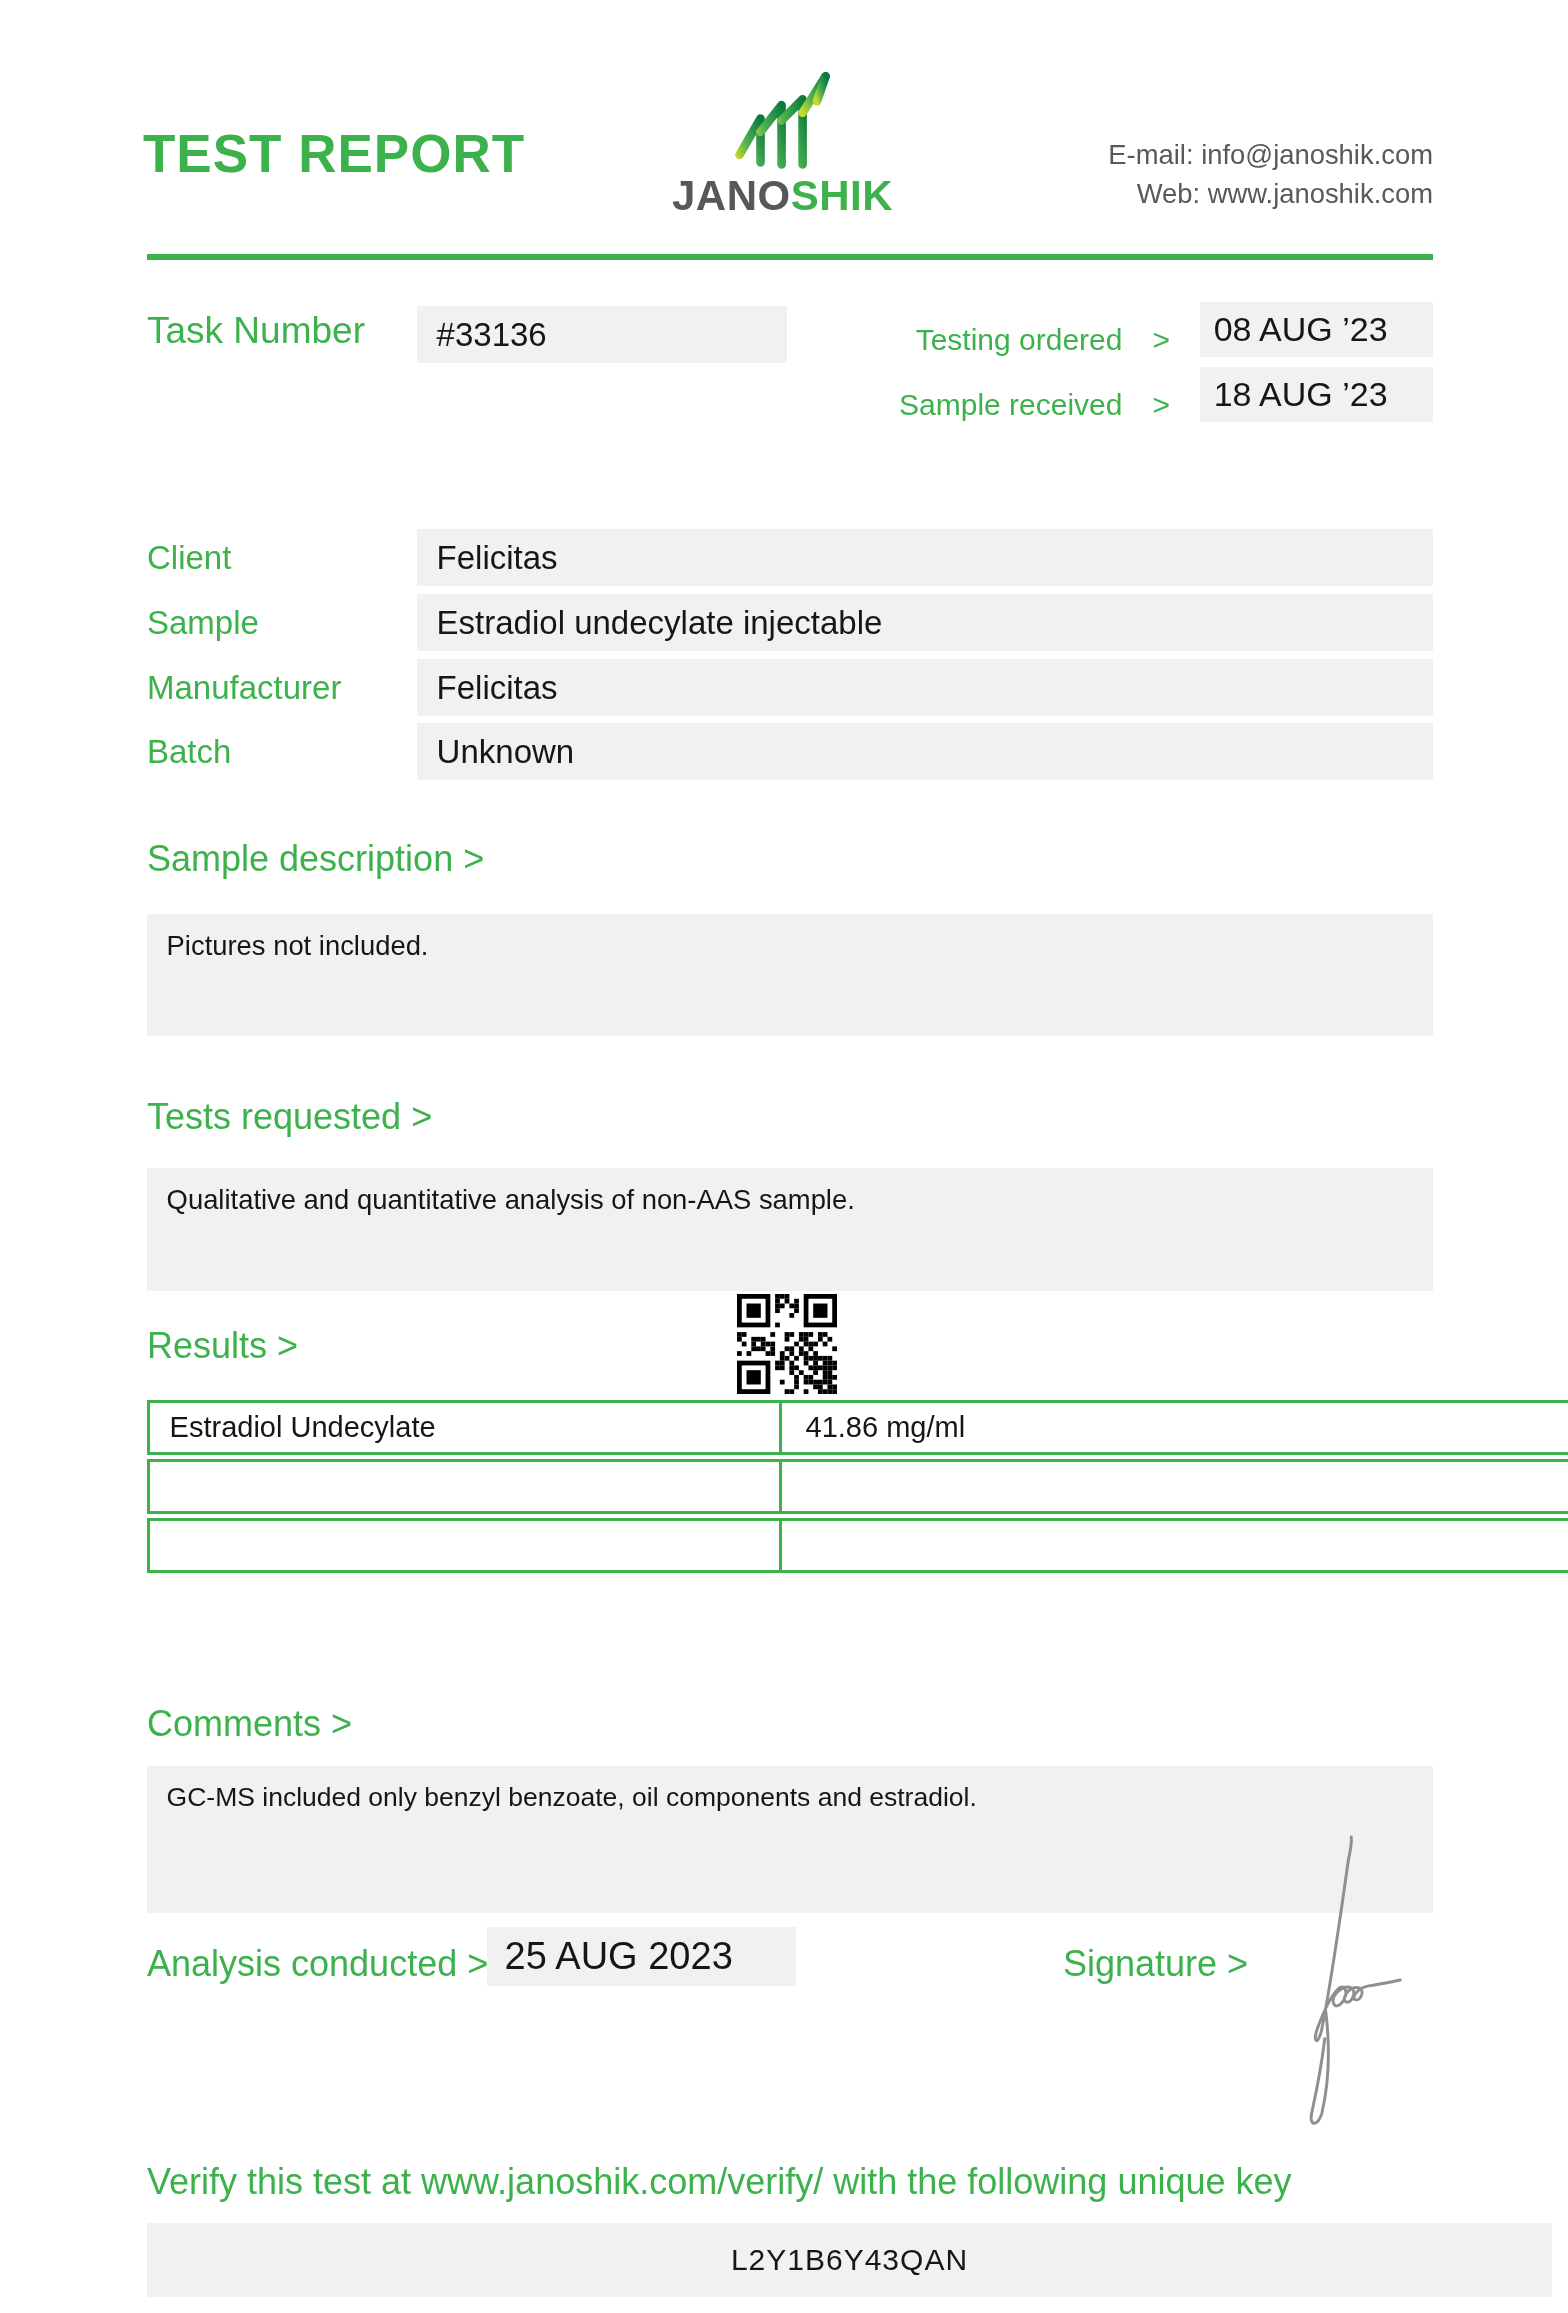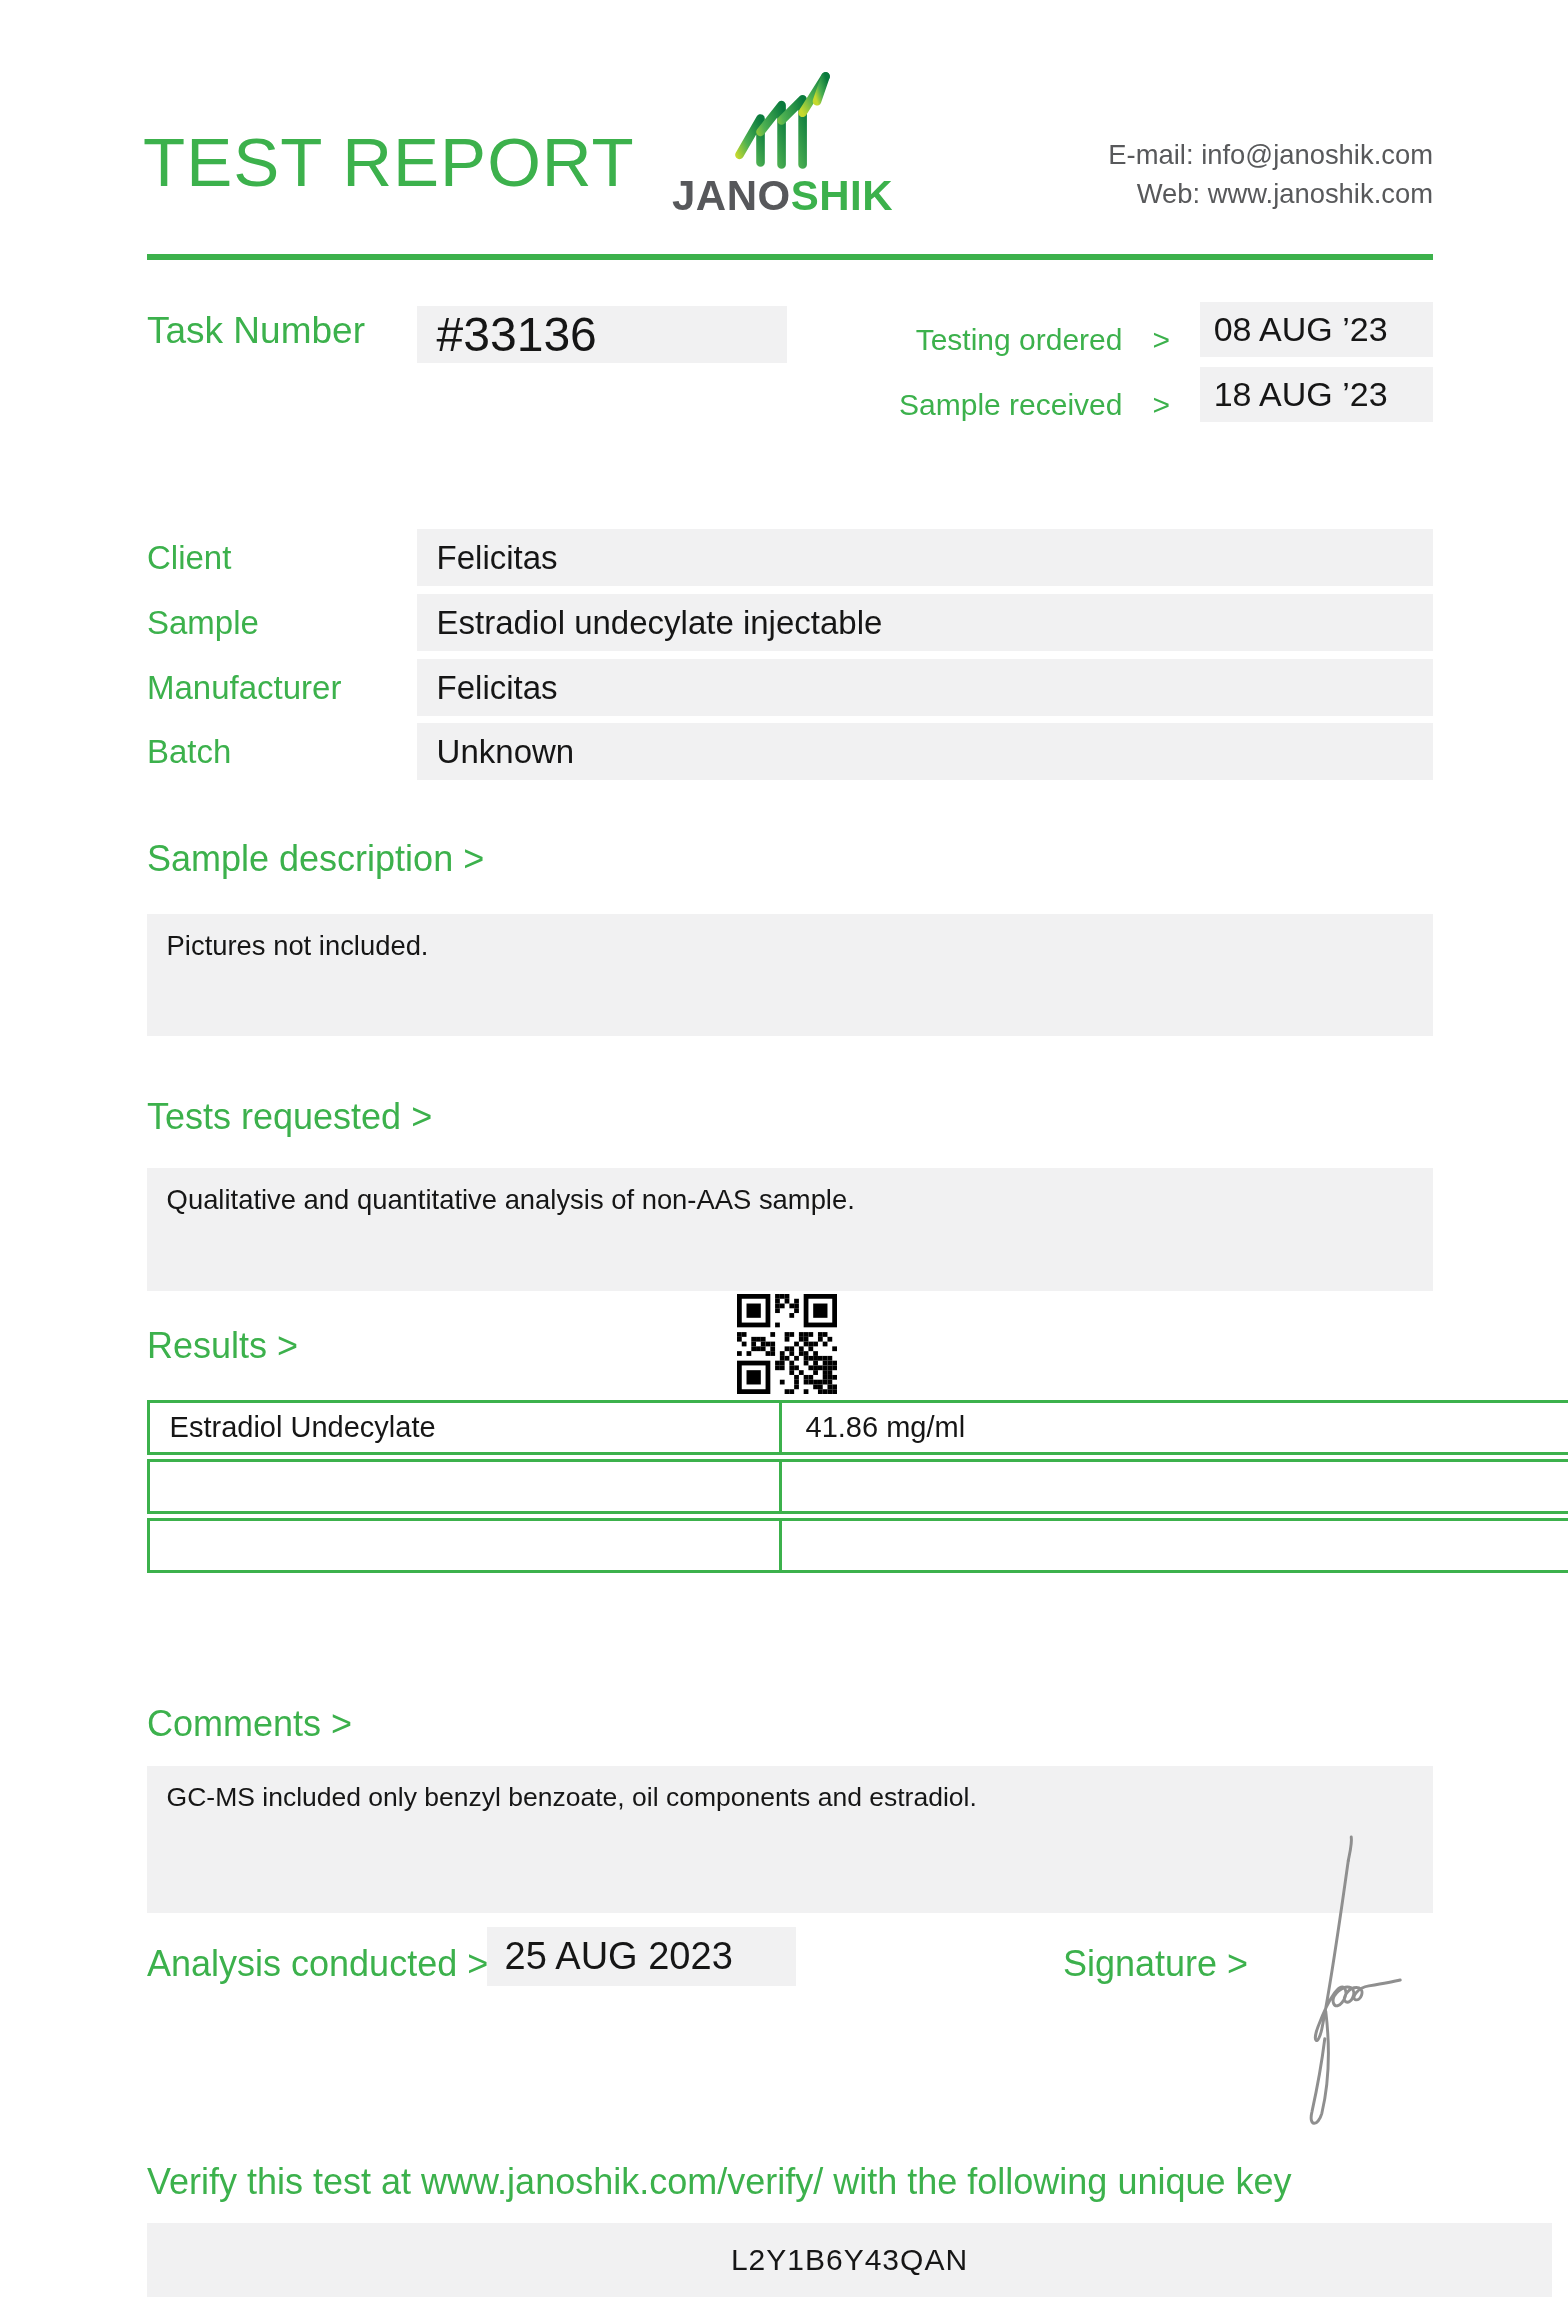--- a/index.html
+++ b/index.html
@@ -13,32 +13,32 @@
   *{margin:0;padding:0;box-sizing:border-box}
   html,body{background:#fff}
   .page{
     position:relative;width:1568px;height:2313px;background:#fff;
     font-family:"Liberation Sans",sans-serif;color:var(--ink);overflow:hidden;
   }
   .green{color:var(--green)}
   .boxbg{background:var(--box)}
 
   
-  .title{position:absolute;left:143px;top:123px;font-size:69px;font-weight:400;letter-spacing:1px;color:var(--green);white-space:nowrap}
+  .title{position:absolute;left:143px;top:123px;font-size:53px;font-weight:700;letter-spacing:1px;color:var(--green);white-space:nowrap}
   .logo{position:absolute;left:667px;top:63px;width:231px;text-align:center}
   .logo-icon{width:110px;height:110px;display:block;margin:0 auto}
   .logo-word{font-size:42px;font-weight:700;letter-spacing:0.5px;line-height:1;margin-top:2px;white-space:nowrap}
   .logo-jano{color:var(--logo-gray)}
   .logo-shik{color:var(--green)}
   .contact{position:absolute;right:135px;top:135px;text-align:right;font-size:27.4px;line-height:39px;color:var(--contact-gray)}
   .rule{position:absolute;left:147px;top:254px;width:1286px;height:5.9px;background:var(--green)}
 
   
   .task-label{position:absolute;left:147px;top:310px;font-size:37px}
-  .task-value{position:absolute;left:417px;top:306px;width:370px;height:57px;display:flex;align-items:center;padding-left:19.6px;font-size:48px}
+  .task-value{position:absolute;left:417px;top:306px;width:370px;height:57px;display:flex;align-items:center;padding-left:19.6px;font-size:33px}
   .date-row{position:absolute;left:882px;width:551px;height:55px;display:flex;align-items:flex-end;justify-content:flex-end;gap:30px}
   .date-row-0{top:302px}
   .date-row-1{top:367px}
   .date-label{font-size:30px;white-space:nowrap}
   .date-arrow{font-size:30px}
   .date-value{width:233px;height:55px;display:flex;align-items:center;padding-left:13.7px;font-size:34px;background:var(--box)}
 
   
   .info-row{position:absolute;left:147px;width:1286px;height:57px;display:flex;align-items:center}
   .ir0{top:529px}.ir1{top:594px}.ir2{top:659px}.ir3{top:723px}

